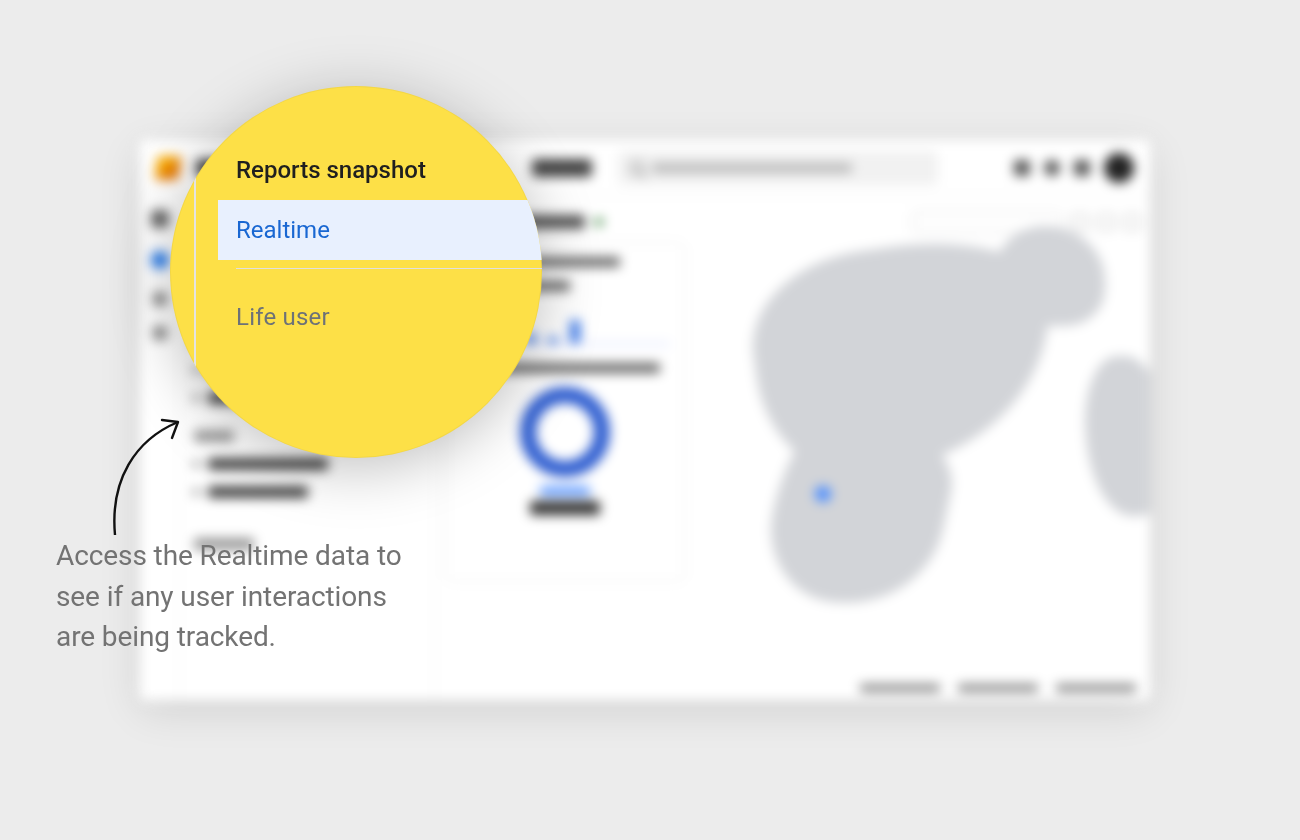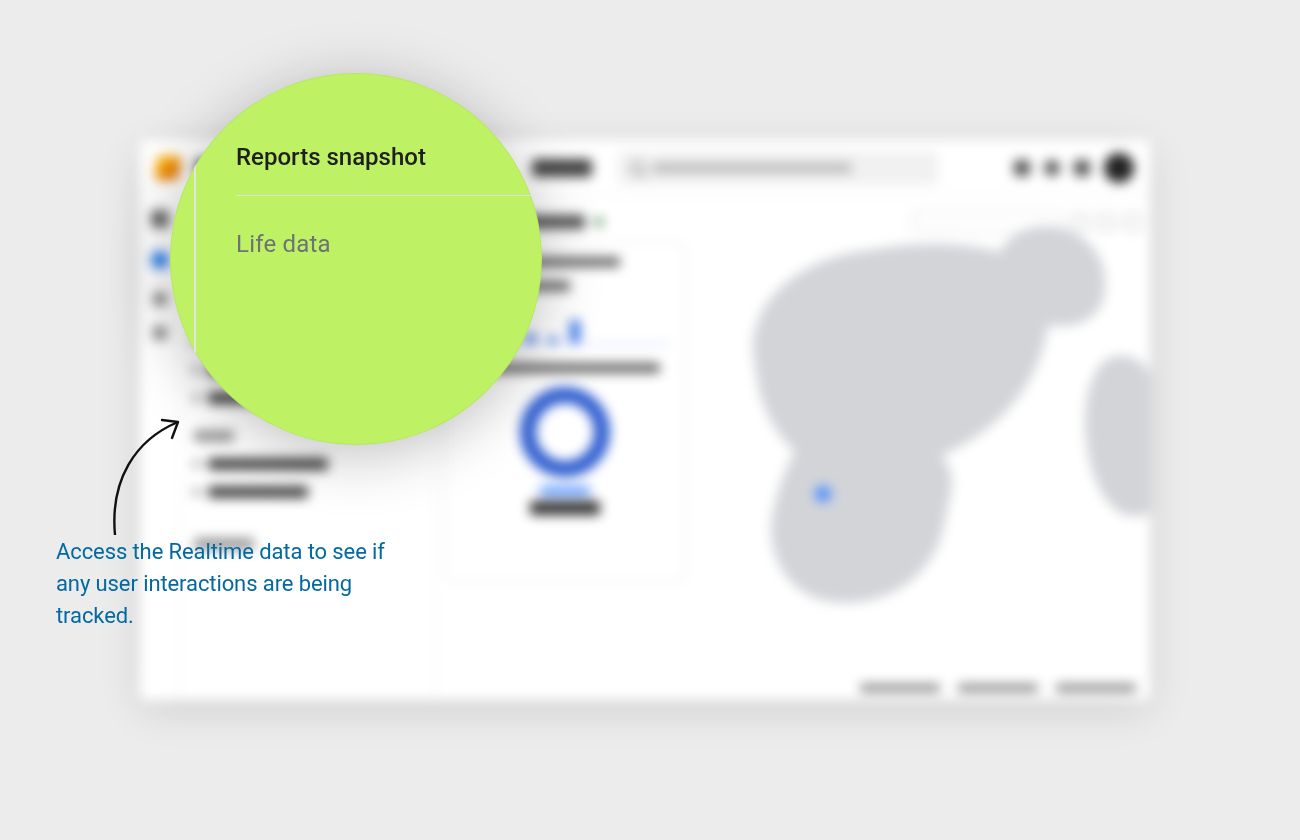--- a/index.html
+++ b/index.html
@@ -95,24 +95,24 @@
   .gl{left:280px;top:-10px;width:110px;height:100px;border-radius:50% 60% 40% 50%}
   .as{left:370px;top:120px;width:80px;height:160px;border-radius:40% 50% 30% 60%}
   .marker{position:absolute;width:16px;height:16px;background:#4a8cff;border-radius:50%;left:100px;top:250px}
 
   .footer-links{position:absolute;bottom:8px;right:14px;display:flex;gap:18px}
   .fl{width:80px;height:8px;background:#888;border-radius:2px}
 
   
   .zoom {
     position:absolute;
-    left:170px; top:73px;
+    left:170px; top:86px;
     width:372px; height:372px;
     border-radius:50%;
-    background:#bef264;
+    background:#fde047;
     box-shadow: 0 10px 60px rgba(0,0,0,.25), inset 0 0 0 1px rgba(0,0,0,.04);
     overflow:hidden;
   }
   .zoom-inner{position:absolute;inset:0;padding-top:54px;padding-left:48px;}
   .zrail{position:absolute;left:24px;top:0;bottom:0;width:2px;background:#e3e3e3}
   .zitem{
     font-size:24px;
     padding:16px 10px 16px 18px;
     color:#202124;
     width:330px;
@@ -124,23 +124,23 @@
   .zdivider{height:1px;background:#e0e0e0;width:310px;margin:8px 0 18px 18px}
   .zitem.life{color:#6d7277;font-weight:400;letter-spacing:.2px}
   .zitem.acq{color:#1b1b1b;font-weight:500;padding-left:48px;position:relative}
   .zitem.acq .chevron{position:absolute;left:14px;top:50%;transform:translateY(-50%);width:0;height:0;border-top:7px solid transparent;border-bottom:7px solid transparent;border-left:9px solid #202124}
 
   
   .caption {
     position:absolute;
     left:56px; top:536px;
     width:350px;
-    font-size:22px;
+    font-size:28px;
     line-height:1.45;
-    color:#0369a1;
+    color:#737373;
     letter-spacing:-.1px;
   }
   .arrow-svg{position:absolute;left:100px;top:410px;width:110px;height:130px;overflow:visible}
 </style>
 </head>
 <body>
 
 <div class="app-window">
   <div class="app-topbar">
     <div class="app-logo"></div>
@@ -245,22 +245,23 @@
           <div class="fl"></div>
       </div>
     </div>
   </div>
 </div>
 
 <div class="zoom">
   <div class="zrail"></div>
   <div class="zoom-inner">
     <div class="zitem snapshot">Reports snapshot</div>
+    <div class="zitem realtime">Realtime</div>
     <div class="zdivider"></div>
-    <div class="zitem life">Life data</div>
+    <div class="zitem life">Life user</div>
   </div>
 </div>
 
 <svg class="arrow-svg" viewBox="0 0 110 130">
   <path d="M15,125 C10,70 35,30 78,12" fill="none" stroke="#111" stroke-width="2.4"></path>
   <path d="M78,12 L62,10 M78,12 L72,28" fill="none" stroke="#111" stroke-width="2.4" stroke-linecap="round"></path>
 </svg>
 
 <div class="caption">Access the Realtime data to see if any user interactions are being tracked.</div>
 

